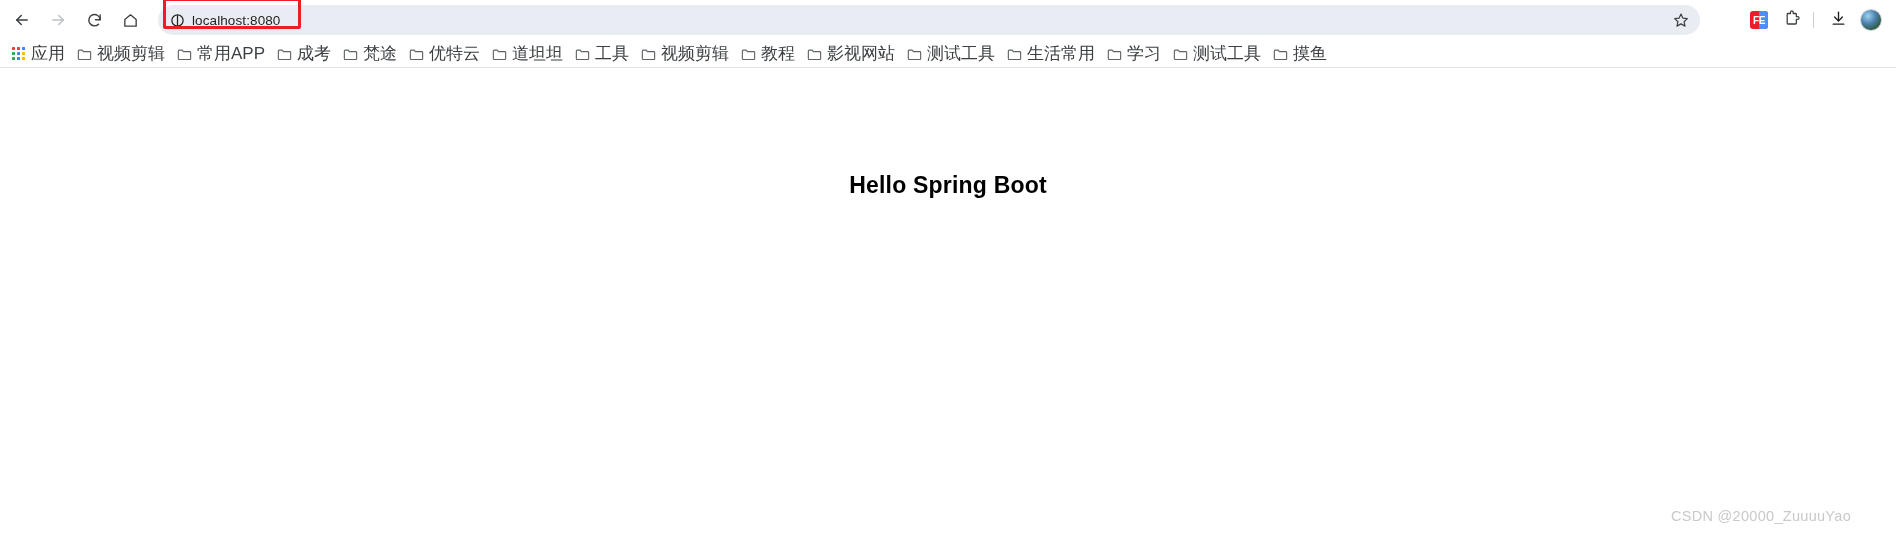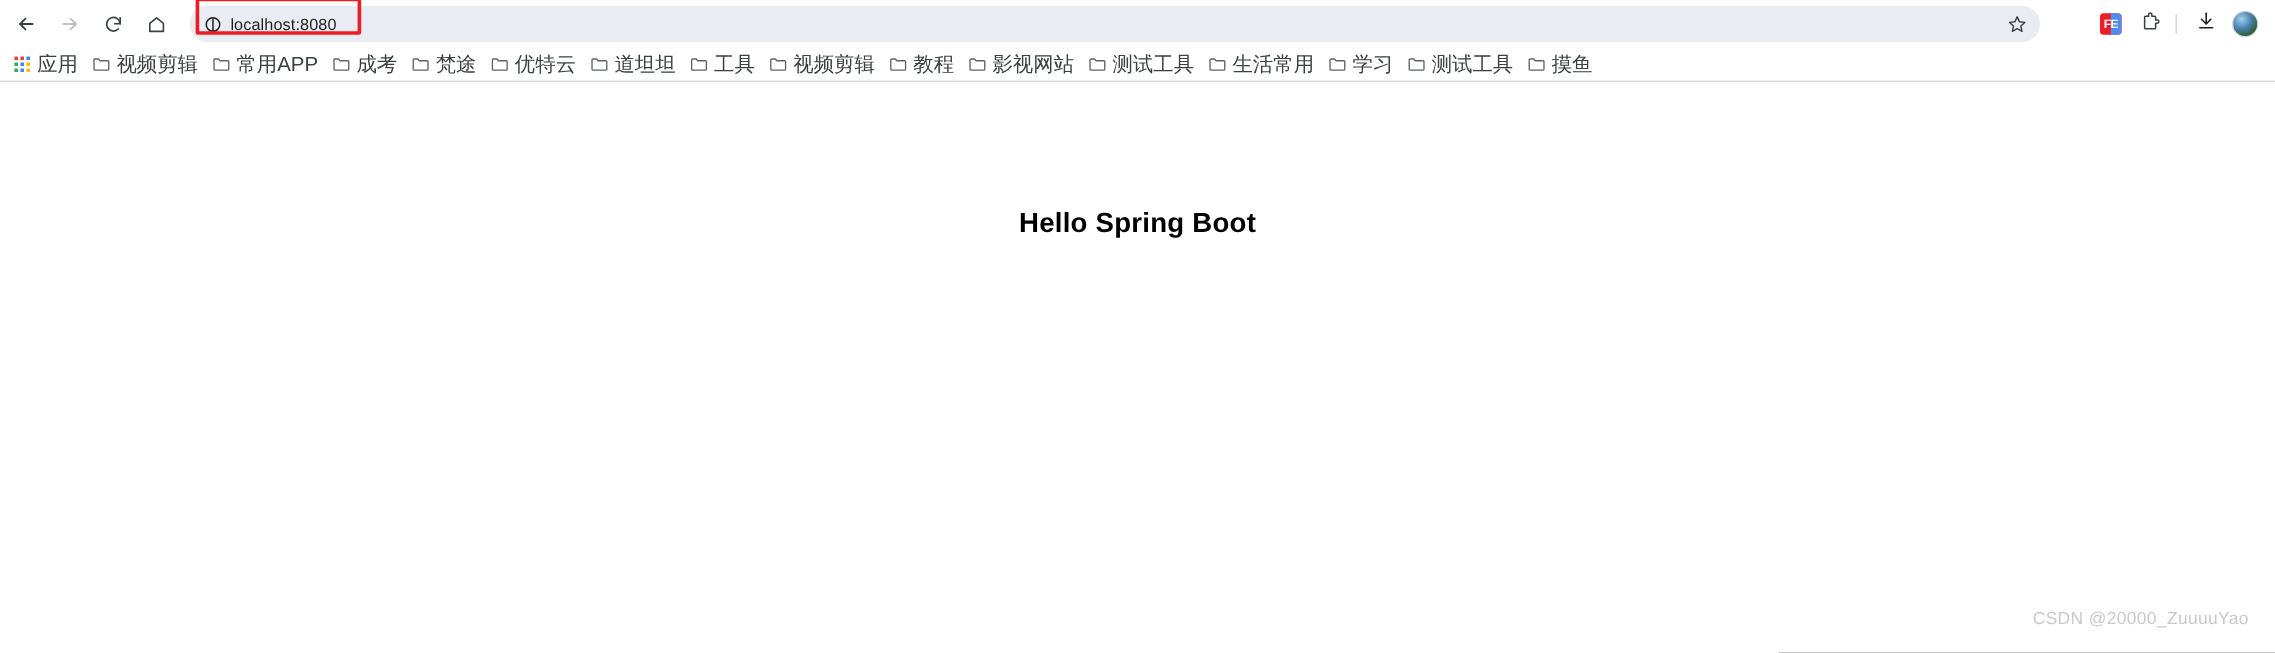--- a/index.html
+++ b/index.html
@@ -153,21 +153,21 @@
     top: 104px;
     text-align: center;
     font-size: 23px;
     font-weight: bold;
     color: #000000;
     letter-spacing: .2px;
     font-family: "Liberation Sans", sans-serif;
   }
   .watermark {
     position: absolute;
-    right: 22px;
+    right: 45px;
     bottom: 20px;
     font-size: 14.5px;
     color: #c9c9c9;
     letter-spacing: .3px;
     white-space: nowrap;
   }
 </style>
 </head>
 <body>
 

